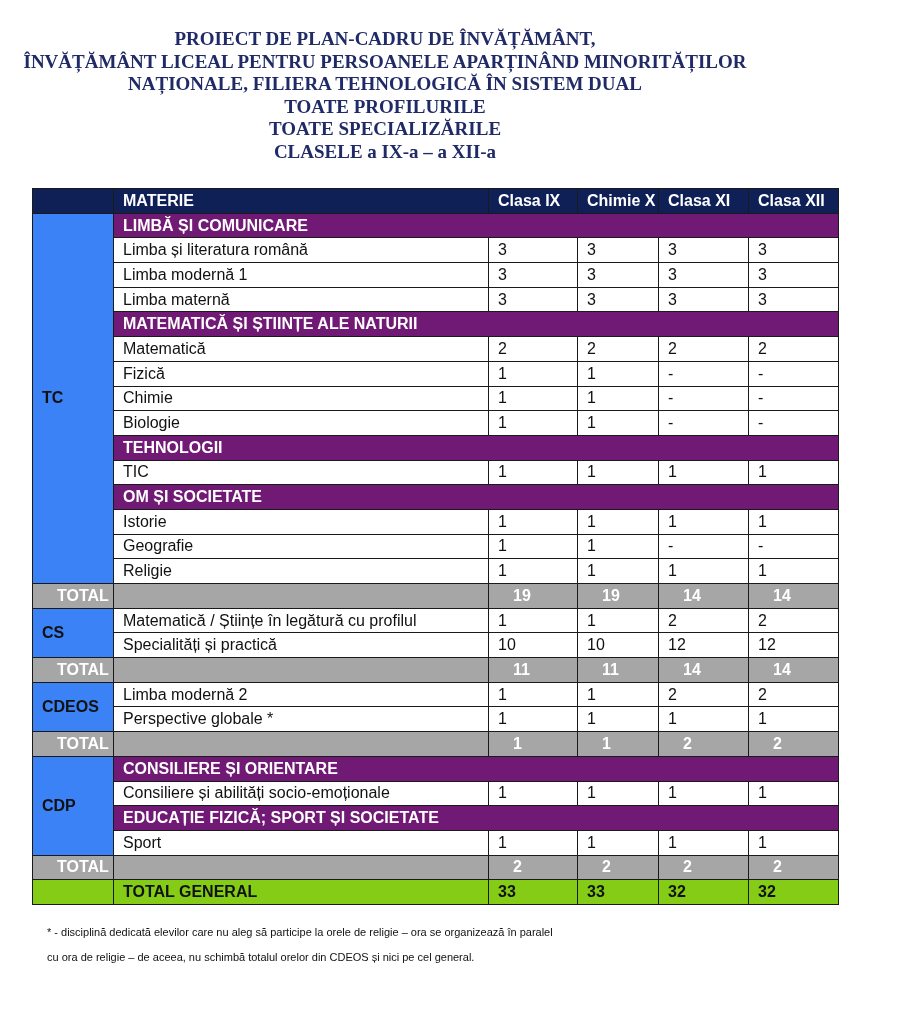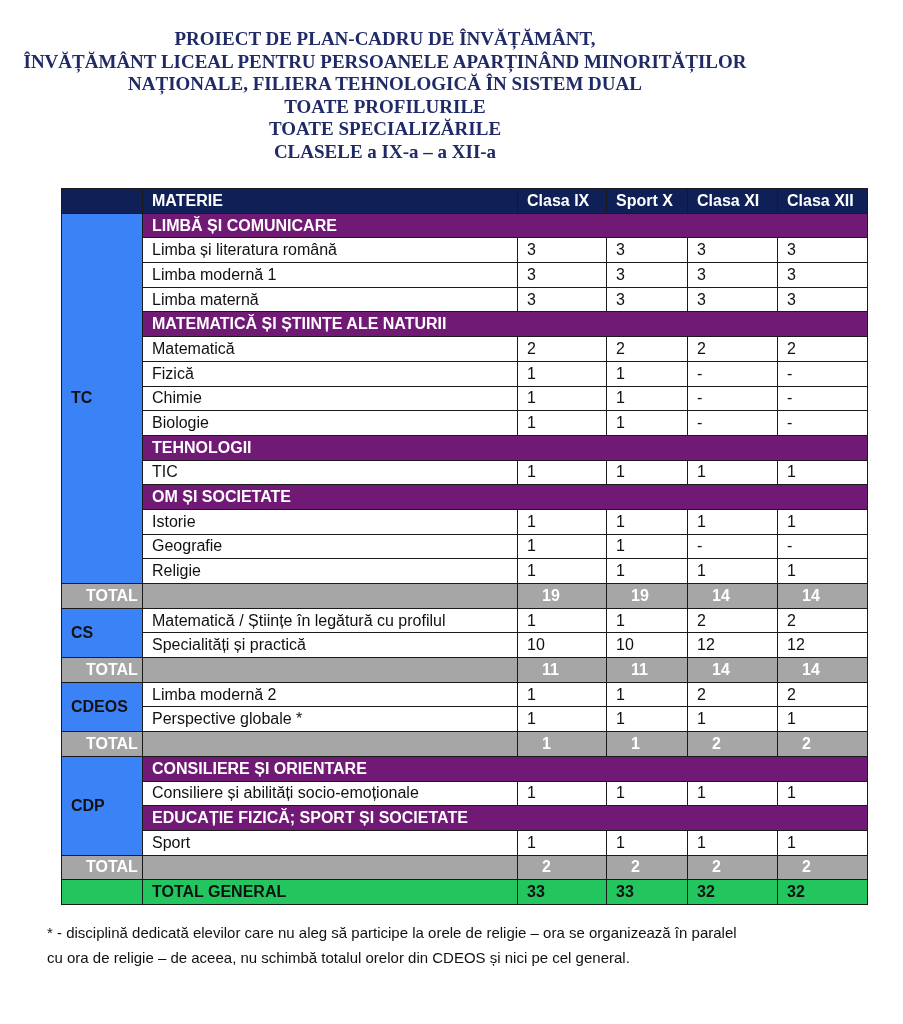--- a/index.html
+++ b/index.html
@@ -5,40 +5,40 @@
   html, body { margin: 0; padding: 0; background: #ffffff; }
   body { width: 903px; height: 1024px; position: relative; overflow: hidden; }
   .title {
     position: absolute; left: 0; top: 28px; width: 770px;
     text-align: center; color: #1f2a66;
     font-family: "Liberation Serif", "DejaVu Serif", serif;
     font-weight: bold; font-size: 19px; line-height: 22.6px;
   }
   .title div { white-space: nowrap; }
   table.plan {
-    position: absolute; left: 61px; top: 188px;
+    position: absolute; left: 32px; top: 188px;
     border-collapse: collapse; table-layout: fixed;
     font-family: "Liberation Sans", "DejaVu Sans", sans-serif;
     font-size: 16px; color: #111;
   }
   table.plan td, table.plan th {
     border: 1.5px solid #1a1a1a; height: 23.7px; padding: 0 0 0 9px;
     text-align: left; vertical-align: middle; white-space: nowrap; overflow: hidden;
   }
   th.hdr { background: #0f2057; color: #ffffff; font-weight: bold; }
   th.hdr.num { padding-left: 9px; }
   td.area { background: #3b82f6; font-weight: bold; vertical-align: top; padding-top: 3px; }
   tr.section td.sec { background: #701a75; color: #ffffff; font-weight: bold; }
   tr.total td { background: #a6a6a6; color: #ffffff; font-weight: bold; padding-left: 24px; }
-  tr.grand td { background: #22c55e; color: #111; font-weight: bold; }
+  tr.grand td { background: #84cc16; color: #111; font-weight: bold; }
   td.cell { background: #ffffff; }
   .footnote {
     position: absolute; left: 47px; top: 920px; width: 840px;
     font-family: "Liberation Sans", "DejaVu Sans", sans-serif;
-    font-size: 15px; line-height: 25px; color: #111;
+    font-size: 11px; line-height: 25px; color: #111;
   }
 </style>
 </head>
 <body>
 
 <div class="title">
   <div>PROIECT DE PLAN-CADRU DE ÎNVĂȚĂMÂNT,</div>
   <div>ÎNVĂȚĂMÂNT LICEAL PENTRU PERSOANELE APARȚINÂND MINORITĂȚILOR</div>
   <div>NAȚIONALE, FILIERA TEHNOLOGICĂ ÎN SISTEM DUAL</div>
   <div>TOATE PROFILURILE</div>
@@ -53,21 +53,21 @@
       <col style="width:89px">
       <col style="width:81px">
       <col style="width:90px">
       <col style="width:90px">
   </colgroup>
   <thead>
     <tr>
       <th class="hdr"></th>
       <th class="hdr">MATERIE</th>
       <th class="hdr num">Clasa IX</th>
-      <th class="hdr num">Sport X</th>
+      <th class="hdr num">Chimie X</th>
       <th class="hdr num">Clasa XI</th>
       <th class="hdr num">Clasa XII</th>
     </tr>
   </thead>
   <tbody>
 
     <tr class="section">
       <td class="area" rowspan="15">TC</td>
       <td class="sec" colspan="5">LIMBĂ ȘI COMUNICARE</td>
     </tr>

